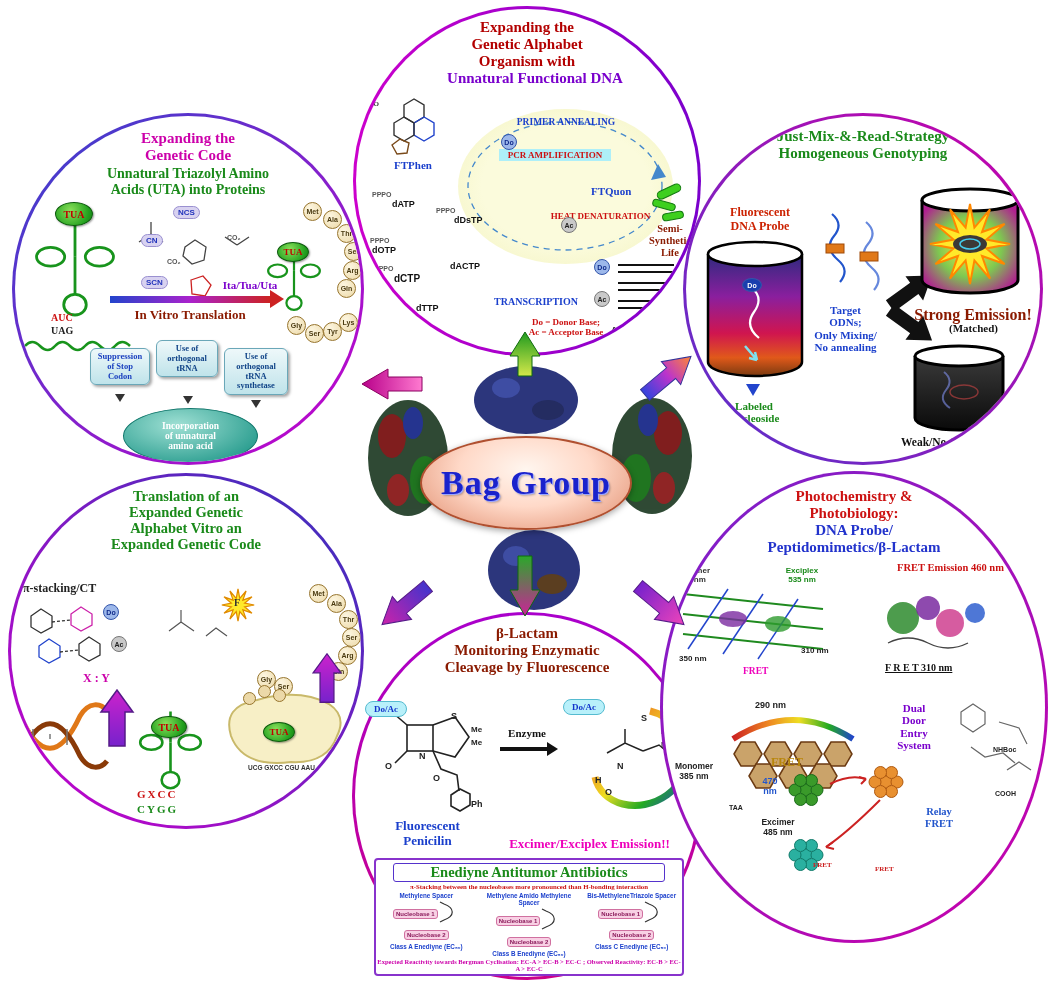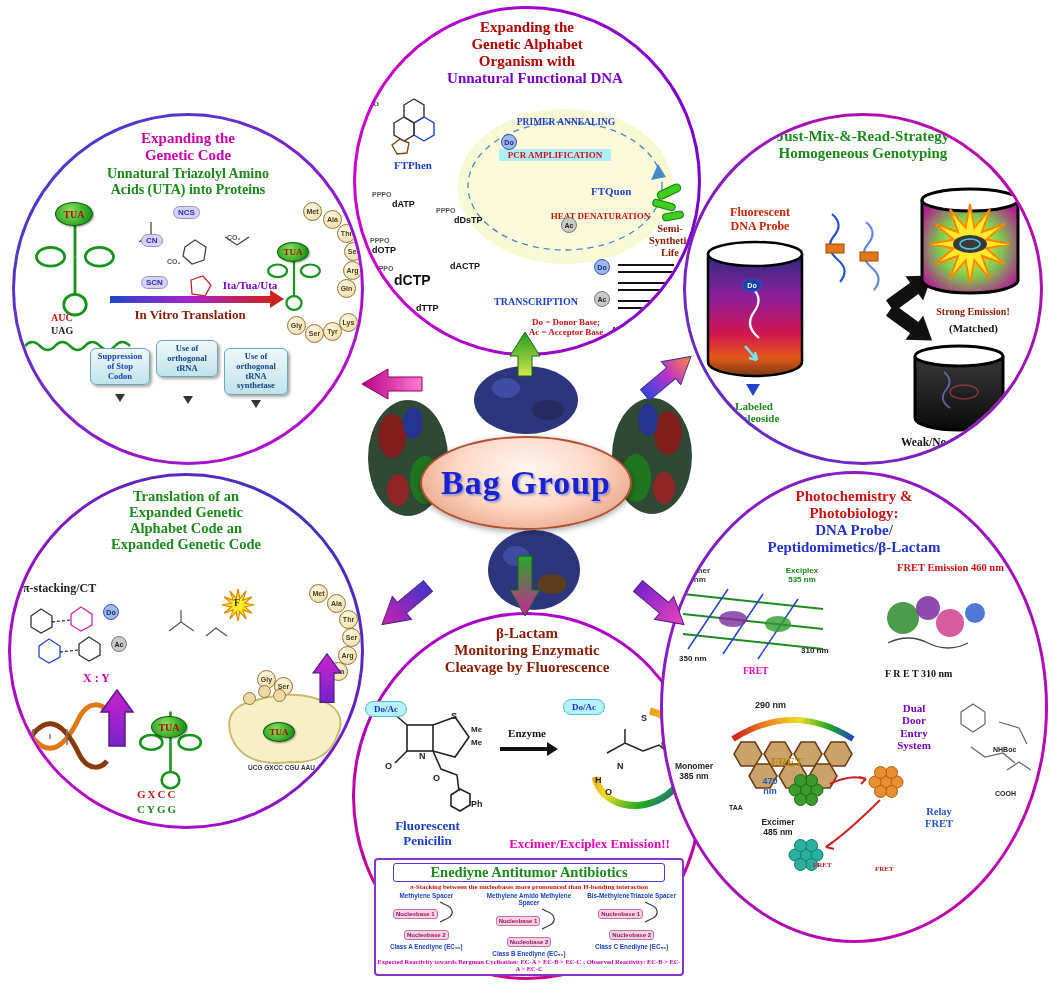--- a/index.html
+++ b/index.html
@@ -74,21 +74,21 @@
     <div class="t b ctr pre" style="left:130px;top:308px;width:160px;font-size:9px;color:#cc1111;">Do = Donor Base;
 Ac = Acceptor Base</div>
 
     <div class="t b sans" style="left:16px;top:182px;font-size:7px;color:#555;">PPPO</div>
     <div class="t b sans" style="left:36px;top:190px;font-size:9px;color:#111;">dATP</div>
     <div class="t b sans" style="left:80px;top:198px;font-size:7px;color:#555;">PPPO</div>
     <div class="t b sans" style="left:98px;top:206px;font-size:9px;color:#111;">dDsTP</div>
     <div class="t b sans" style="left:14px;top:228px;font-size:7px;color:#555;">PPPO</div>
     <div class="t b sans" style="left:16px;top:236px;font-size:9px;color:#111;">dOTP</div>
     <div class="t b sans" style="left:18px;top:256px;font-size:7px;color:#555;">PPPO</div>
-    <div class="t b sans" style="left:38px;top:264px;font-size:14px;color:#111;">dCTP</div>
+    <div class="t b sans" style="left:38px;top:264px;font-size:10px;color:#111;">dCTP</div>
     <div class="t b sans" style="left:94px;top:252px;font-size:9px;color:#111;">dACTP</div>
     <div class="t b sans" style="left:60px;top:294px;font-size:9px;color:#111;">dTTP</div>
     <div class="t b sans" style="left:255px;top:316px;font-size:9px;color:#111;">AcTP</div>
 
     <div class="badge do-b" style="left:145px;top:125px;">Do</div>
     <div class="badge ac-b" style="left:205px;top:208px;">Ac</div>
     <div class="badge do-b" style="left:238px;top:250px;">Do</div>
     <div class="badge ac-b" style="left:238px;top:282px;">Ac</div>
 
     <svg style="left:258px;top:248px;" width="64" height="54">
@@ -180,20 +180,25 @@
     <div class="box-blue pre" style="left:141px;top:224px;width:62px;">Use of
 orthogonal
 tRNA</div>
     <div class="box-blue pre" style="left:209px;top:232px;width:64px;">Use of
 orthogonal
 tRNA
 synthetase</div>
     <div class="tri-down" style="left:100px;top:278px;"></div>
     <div class="tri-down" style="left:168px;top:280px;"></div>
     <div class="tri-down" style="left:236px;top:284px;"></div>
+    <div class="pre" style="position:absolute;left:108px;top:292px;width:135px;height:56px;border-radius:50%;
+         background:radial-gradient(ellipse at 40% 30%, #9fe0d4, #2a9d8f 80%);border:1px solid #13786d;
+         color:#fff;font-weight:bold;font-size:9.5px;text-align:center;display:flex;align-items:center;justify-content:center;white-space:pre-line;">Incorporation
+of unnatural
+amino acid</div>
   </div>
 
   <div class="circle" style="left:683px;top:113px;width:360px;height:352px;
        background:linear-gradient(#fff,#fff) padding-box, linear-gradient(225deg,#cc00aa,#5533cc) border-box;">
     <div class="t b ctr" style="left:0;top:12px;width:100%;font-size:15px;color:#1a8a1a;">Just-Mix-&amp;-Read-Strategy</div>
     <div class="t b ctr" style="left:0;top:29px;width:100%;font-size:15px;color:#1a8a1a;">Homogeneous Genotyping</div>
 
     <div class="t b ctr pre" style="left:16px;top:90px;width:116px;font-size:12px;color:#cc2200;">Fluorescent
 DNA Probe</div>
 
@@ -216,41 +221,45 @@
     <div style="position:absolute;left:60px;top:268px;width:0;height:0;border-left:7px solid transparent;border-right:7px solid transparent;border-top:12px solid #2244cc;"></div>
     <div class="t b ctr pre" style="left:18px;top:284px;width:100px;font-size:11px;color:#1a8a1a;">Labeled
 Nucleoside</div>
 
     <svg style="left:128px;top:92px;" width="75" height="90">
       <path d="M18 6 q12 10 2 22 q-10 12 4 24 q12 10 2 22" stroke="#2255cc" fill="none" stroke-width="2.2"></path>
       <rect x="12" y="36" width="18" height="9" fill="#e07818" stroke="#a04a08"></rect>
       <path d="M52 14 q12 10 2 22 q-10 12 4 24 q12 10 2 22" stroke="#6688dd" fill="none" stroke-width="2.2"></path>
       <rect x="46" y="44" width="18" height="9" fill="#e07818" stroke="#a04a08"></rect>
     </svg>
+    <div class="t b ctr pre" style="left:112px;top:188px;width:95px;font-size:11px;color:#1a3fcc;">Target
+ODNs;
+Only Mixing/
+No annealing</div>
 
     <svg style="left:196px;top:128px;" width="85" height="120">
       <path d="M0 -7 H30 V-15 L52 0 L30 15 V7 H0 Z" transform="translate(8,62) rotate(-36)" fill="#111"></path>
       <path d="M0 -7 H30 V-15 L52 0 L30 15 V7 H0 Z" transform="translate(8,66) rotate(36)" fill="#111"></path>
     </svg>
 
     <svg style="left:228px;top:68px;" width="112" height="116">
       <defs>
         <radialGradient id="tubeS" cx="0.5" cy="0.5" r="0.6">
           <stop offset="0" stop-color="#ffee44"></stop>
             <stop offset="0.55" stop-color="#7ec850"></stop>
             <stop offset="1" stop-color="#b02090"></stop>
         </radialGradient>
       </defs>
       <path d="M8 16 L8 96 A48 13 0 0 0 104 96 L104 16" fill="url(#tubeS)" stroke="#000" stroke-width="3"></path>
       <ellipse cx="56" cy="16" rx="48" ry="11" fill="#fff" stroke="#000" stroke-width="3"></ellipse>
       <polygon transform="translate(14,18) scale(1)" points="82,42 58.4,46.4 76.6,62 54,54 62,76.6 46.4,58.4 42,82 37.6,58.4 22,76.6 30,54 7.4,62 25.6,46.4 2,42 25.6,37.6 7.4,22 30,30 22,7.4 37.6,25.6 42,2 46.4,25.6 62,7.4 54,30 76.6,22 58.4,37.6" fill="#ffe92a" stroke="#ff8800" stroke-width="2"></polygon>
       <ellipse cx="56" cy="60" rx="17" ry="9" fill="#1a1a3a" opacity="0.85"></ellipse>
       <ellipse cx="56" cy="60" rx="10" ry="5" fill="none" stroke="#44ccee" stroke-width="1.5"></ellipse>
     </svg>
-    <div class="t b ctr" style="left:222px;top:190px;width:130px;font-size:10px;color:#8a1a00;">Strong Emission!</div>
+    <div class="t b ctr" style="left:222px;top:190px;width:130px;font-size:16px;color:#8a1a00;">Strong Emission!</div>
     <div class="t b ctr" style="left:240px;top:206px;width:95px;font-size:11px;color:#111;">(Matched)</div>
 
     <svg style="left:222px;top:226px;" width="104" height="94">
       <defs>
         <linearGradient id="tubeW" x1="0" y1="0" x2="0" y2="1">
           <stop offset="0" stop-color="#3a3a3a"></stop>
             <stop offset="1" stop-color="#0a0a0a"></stop>
         </linearGradient>
       </defs>
       <path d="M7 14 L7 76 A44 12 0 0 0 95 76 L95 14" fill="url(#tubeW)" stroke="#000" stroke-width="3"></path>
@@ -259,21 +268,21 @@
       <ellipse cx="56" cy="50" rx="14" ry="7" fill="none" stroke="#cc4444" opacity="0.6" stroke-width="1.5"></ellipse>
     </svg>
     <div class="t b ctr" style="left:178px;top:320px;width:170px;font-size:11.5px;color:#111;">Weak/No Acceptor!</div>
     <div class="t b ctr" style="left:205px;top:335px;width:115px;font-size:11px;color:#111;">(Mismatched)</div>
   </div>
 
   <div class="circle" style="left:8px;top:473px;width:356px;height:356px;
        background:linear-gradient(#fff,#fff) padding-box, linear-gradient(45deg,#cc00cc,#3333bb) border-box;">
     <div class="t b ctr" style="left:0;top:12px;width:100%;font-size:14.5px;color:#1a8a1a;">Translation of an</div>
     <div class="t b ctr" style="left:0;top:28px;width:100%;font-size:14.5px;color:#1a8a1a;">Expanded Genetic</div>
-    <div class="t b ctr" style="left:0;top:44px;width:100%;font-size:14.5px;color:#1a8a1a;">Alphabet Code an</div>
+    <div class="t b ctr" style="left:0;top:44px;width:100%;font-size:14.5px;color:#1a8a1a;">Alphabet Vitro an</div>
     <div class="t b ctr" style="left:0;top:60px;width:100%;font-size:14.5px;color:#1a8a1a;">Expanded Genetic Code</div>
 
     <div class="t b" style="left:12px;top:106px;font-size:12px;color:#222;">π-stacking/CT</div>
     <svg style="left:8px;top:122px;" width="115" height="72">
       <g stroke="#333" fill="none" stroke-width="1.3">
         <path d="M12 18 l10 -7 l11 7 v11 l-11 6 l-10 -6 z"></path>
         <path d="M52 16 l10 -7 l11 7 v11 l-11 6 l-10 -6 z" stroke="#cc22aa"></path>
         <line x1="33" y1="24" x2="52" y2="22" stroke-dasharray="3 2"></line>
         <path d="M20 48 l10 -7 l11 7 v11 l-11 6 l-10 -6 z" stroke="#2244cc"></path>
         <path d="M60 46 l10 -7 l11 7 v11 l-11 6 l-10 -6 z"></path>
@@ -473,21 +482,21 @@
     <div class="t b sans" style="left:138px;top:172px;font-size:8px;color:#222;">310 nm</div>
 
     <div class="t b ctr" style="left:195px;top:88px;width:185px;font-size:10.5px;color:#cc1111;">FRET Emission 460 nm</div>
     <svg style="left:205px;top:104px;" width="130" height="80">
       <circle cx="35" cy="40" r="16" fill="#2e8b2e" opacity="0.85"></circle>
       <circle cx="60" cy="30" r="12" fill="#7a2aa0" opacity="0.85"></circle>
       <circle cx="82" cy="45" r="14" fill="#cc3388" opacity="0.8"></circle>
       <circle cx="107" cy="35" r="10" fill="#2255cc" opacity="0.8"></circle>
       <path d="M20 65 q20 -10 40 0 t40 0" stroke="#444" fill="none" stroke-width="1.3"></path>
     </svg>
-    <div class="t b" style="left:222px;top:194px;font-size:10px;color:#111;">F R E T  310 nm</div>
+    <div class="t b" style="left:222px;top:188px;font-size:10px;color:#111;text-decoration:underline;">F R E T  310 nm</div>
 
     <div class="t b sans" style="left:92px;top:226px;font-size:9px;color:#222;">290 nm</div>
     <svg style="left:55px;top:235px;" width="150" height="90">
       <defs>
         <linearGradient id="rbarc" x1="0" y1="0" x2="1" y2="0">
           <stop offset="0" stop-color="#cc2222"></stop>
             <stop offset="0.3" stop-color="#ee8822"></stop>
           <stop offset="0.55" stop-color="#eedd22"></stop>
             <stop offset="0.8" stop-color="#22aa22"></stop>
           <stop offset="1" stop-color="#2244cc"></stop>

